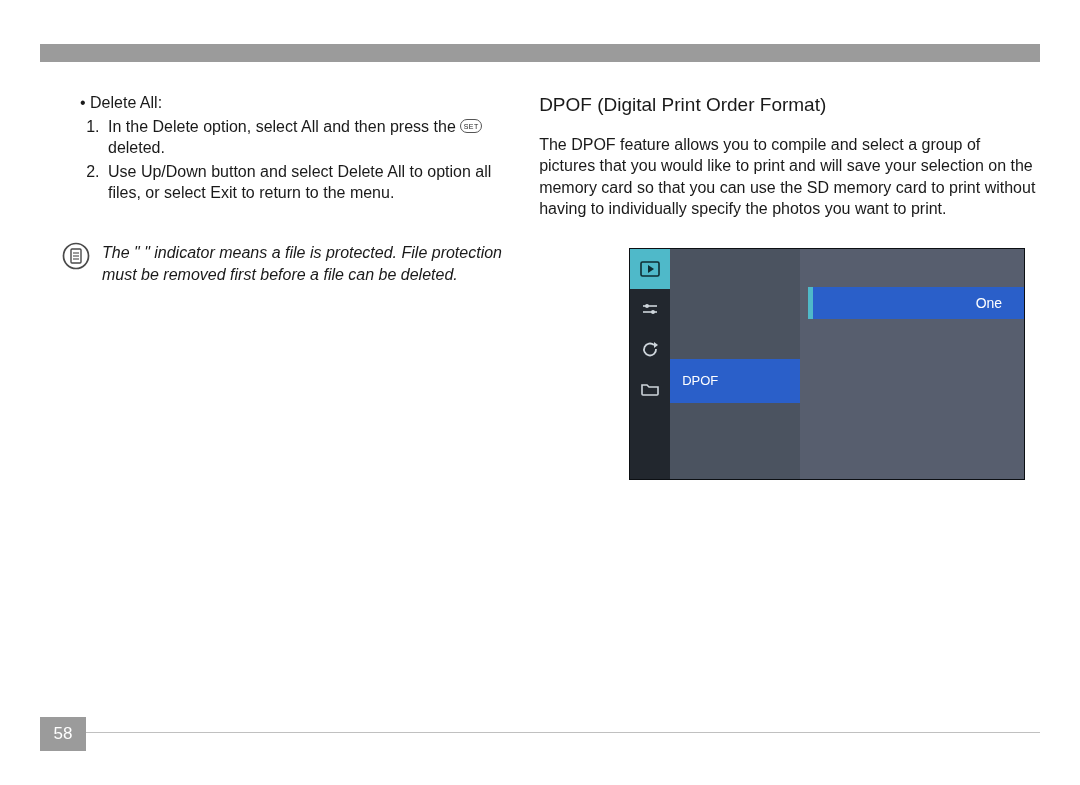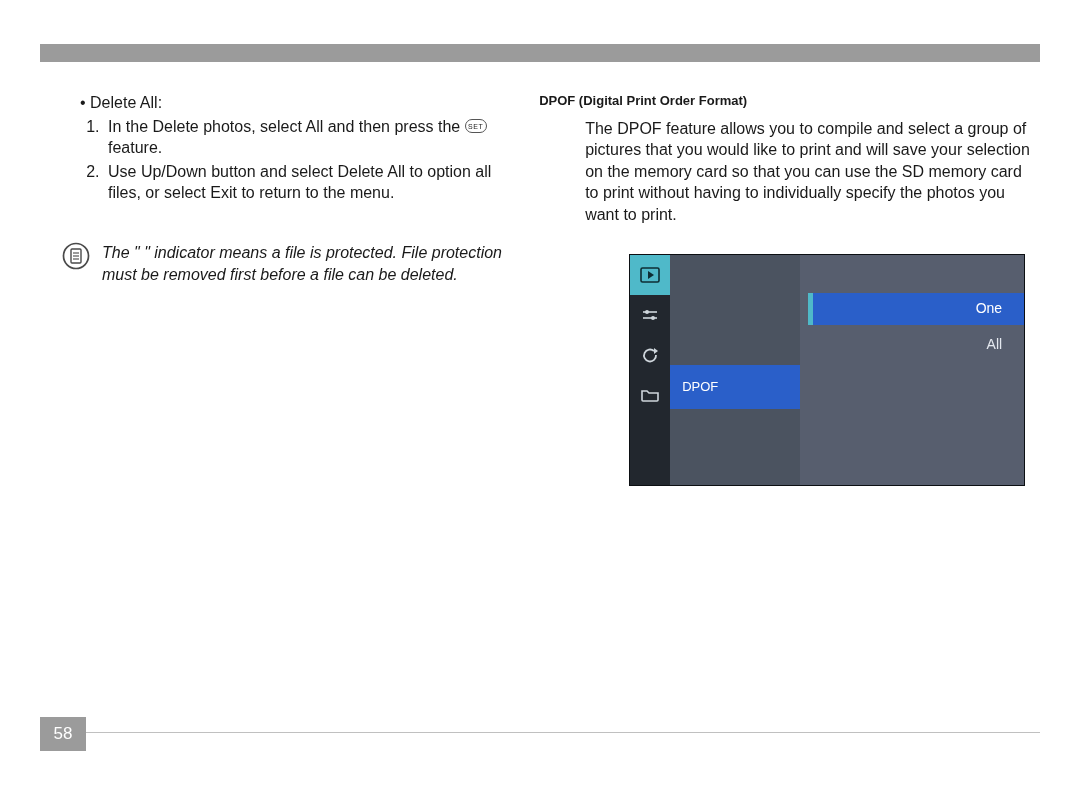--- a/index.html
+++ b/index.html
@@ -72,25 +72,25 @@
     margin-bottom: 26px;
     font-style: italic;
   }
   .note-icon {
     flex: 0 0 28px;
     height: 28px;
   }
   .note-icon svg { width: 28px; height: 28px; }
   .note-text { flex: 1; }
   .heading-right {
-    font-size: 13px;
-    font-weight: 700;
-    margin-bottom: 8px;
-  }
-  .para-right { margin-bottom: 28px; margin-left: 46px; }
+    font-size: 19px;
+    font-weight: 400;
+    margin-bottom: 16px;
+  }
+  .para-right { margin-bottom: 28px; }
 
   
   .camera-ui {
     width: 396px;
     height: 232px;
     margin-left: 90px;
     background: #141a1f;
     border: 1px solid #0c0f13;
     position: relative;
     font-family: Arial, sans-serif;
@@ -184,21 +184,21 @@
 <div class="page">
 
   <div class="top-bar"></div>
 
   <div class="columns">
 
     <div class="col-left">
       <div class="bullet-line">Delete All:</div>
       <ol class="steps">
         <li>
-          <span>In the Delete photos, select All and then press the </span><span class="set-badge">SET</span><span> feature.</span>
+          <span>In the Delete option, select All and then press the </span><span class="set-badge">SET</span><span> deleted.</span>
         </li>
         <li>Use Up/Down button and select Delete All to option all files, or select Exit to return to the menu.</li>
       </ol>
 
       <div class="notes">
         <div class="note-row">
           <div class="note-icon">
             <svg viewBox="0 0 28 28">
               <circle cx="14" cy="14" r="12.5" fill="none" stroke="#4a4a4a" stroke-width="1.7"></circle>
               <rect x="9" y="7" width="10" height="14" rx="1" fill="none" stroke="#4a4a4a" stroke-width="1.4"></rect>
@@ -247,23 +247,20 @@
 
         <div class="label-col">
           <div class="label-row sel" style="top:110px">DPOF</div>
         </div>
 
         <div class="main-area">
           <div class="opt-row sel" style="top:38px">
             <div class="stripe"></div>
             <span>One</span>
           </div>
-          <div class="opt-row" style="top:74px">
-            <span>All</span>
-          </div>
         </div>
       </div>
     </div>
 
   </div>
 
   <div class="footer">
     <div class="page-num-box">58</div>
     <div class="footer-line"></div>
   </div>

